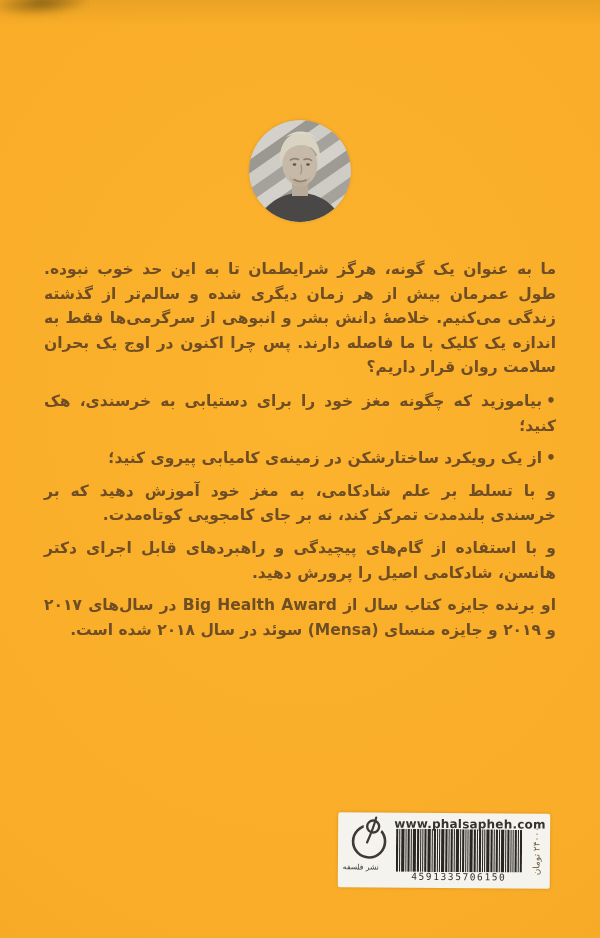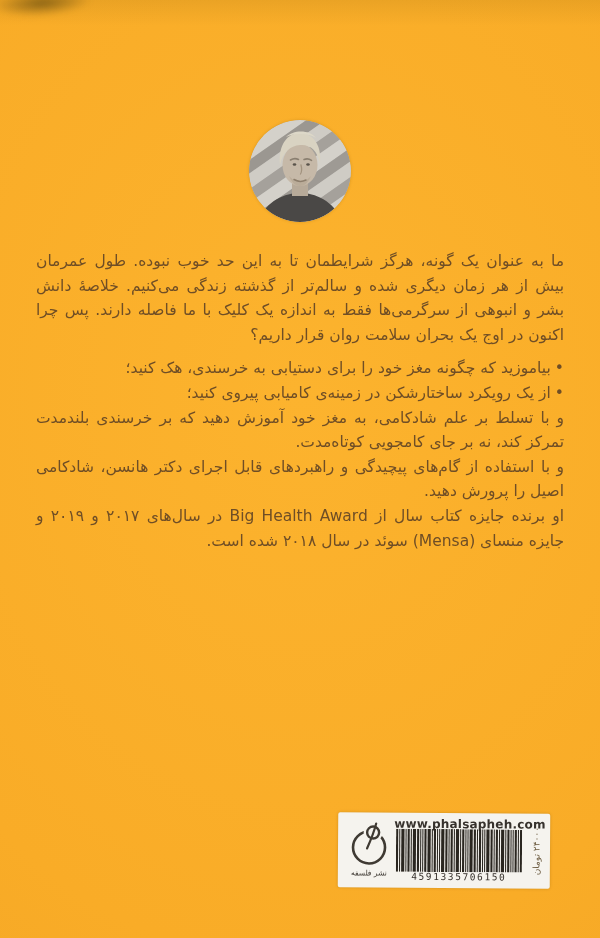--- a/index.html
+++ b/index.html
@@ -15,31 +15,31 @@
     filter:blur(3px);transform:rotate(-4deg);}
   .portrait{position:absolute;left:249px;top:120px;width:102px;height:102px;
     border-radius:50%;overflow:hidden;box-shadow:0 0 3px rgba(120,80,0,.25);}
   .portrait svg{display:block;width:100%;height:100%;}
 
   .textcol{
     position:absolute;left:36px;top:249px;width:528px;
     direction:rtl;color:#6f4e26;font-size:15.5px;line-height:24.6px;
     text-align:justify;text-justify:inter-word;
   }
-  .textcol p{margin:0;}
+  .textcol p{margin:8px;font-weight:bold;}
   .p1,.p2{margin-bottom:9px !important;}
   .bio{margin-top:20px !important;margin-bottom:7px !important;}
   .bmark{margin-left:4px;}
 
   .label{
     position:absolute;left:338px;top:813px;width:212px;height:75px;
     background:#f5f3ee;border-radius:2px;transform:rotate(.4deg);
     box-shadow:0 0 3px rgba(110,70,0,.3);
   }
-  .logo{position:absolute;left:5px;top:8px;width:52px;text-align:center;}
+  .logo{position:absolute;left:5px;top:2px;width:52px;text-align:left;}
   .logo svg{width:44px;height:47px;display:block;margin:0 auto;}
   .pubname{font-size:7.5px;color:#3c3731;direction:rtl;line-height:9px;margin-top:1px;}
   .website{position:absolute;left:56px;top:4px;width:130px;text-align:center;
     font-size:12px;font-weight:bold;color:#36312c;letter-spacing:.2px;white-space:nowrap;}
   .barcode{position:absolute;left:58px;top:16px;width:126px;height:43px;}
   .barcode svg{width:100%;height:100%;display:block;}
   .isbn{position:absolute;left:58px;top:58px;width:126px;text-align:center;
     font-size:9.5px;color:#36312c;letter-spacing:1.6px;
     font-family:"DejaVu Sans Mono", monospace;}
   .price{position:absolute;left:163px;top:30px;width:72px;height:15px;

